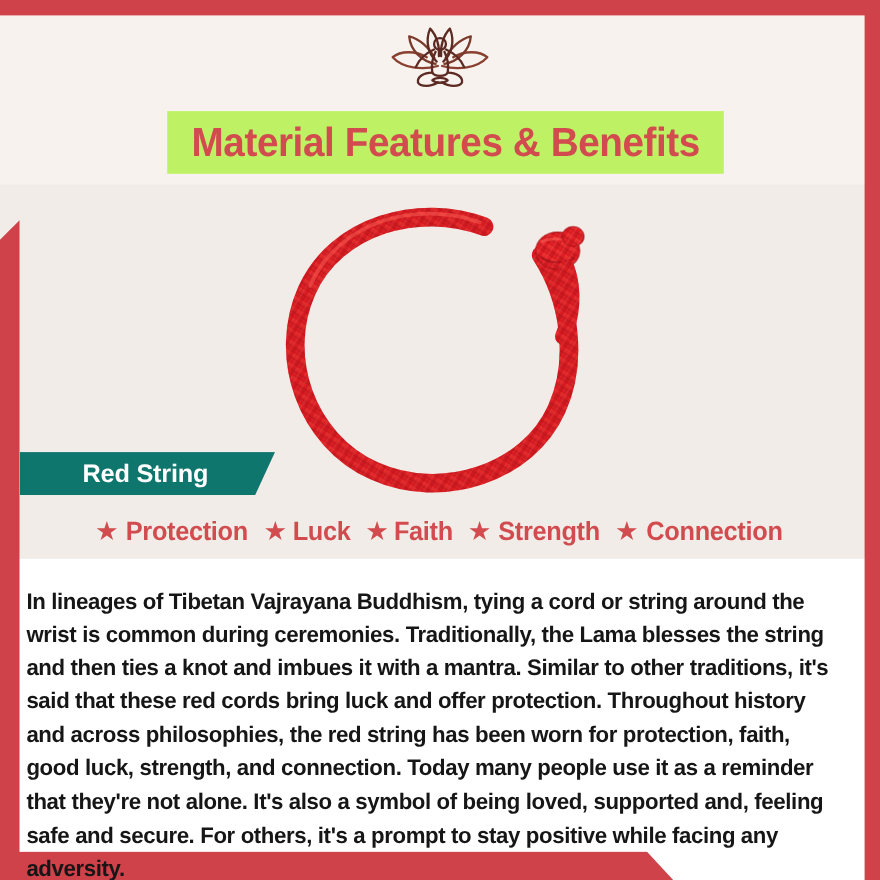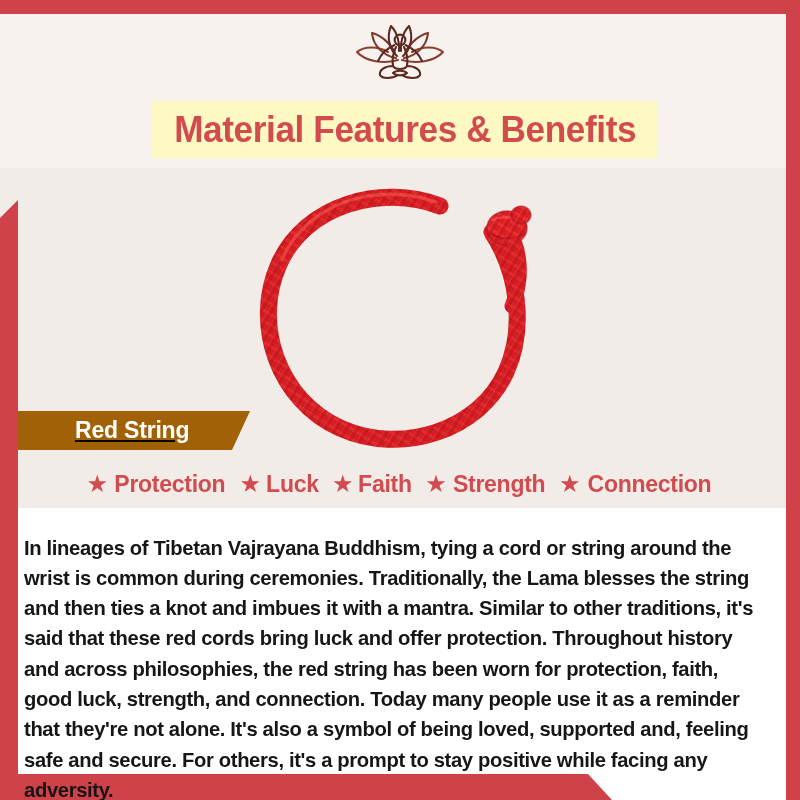--- a/index.html
+++ b/index.html
@@ -87,21 +87,21 @@
     letter-spacing: 2.4px;
     color: #3a2a25;
     font-weight: 400;
   }
 
   
   .title-box {
     position: absolute;
     left: 152px; top: 101px;
     width: 506px; height: 57px;
-    background: #fef9c3;
+    background: #bef264;
     display: flex;
     align-items: center;
     justify-content: center;
   }
   .title-text {
     font-size: 37px;
     font-weight: bold;
     color: #d24b4f;
     letter-spacing: -0.4px;
     white-space: nowrap;
@@ -113,25 +113,24 @@
     position: absolute;
     left: 230px; top: 160px;
     width: 340px; height: 305px;
   }
 
   
   .ribbon {
     position: absolute;
     left: 18px; top: 411px;
     width: 232px; height: 39px;
-    background: #a16207;
+    background: #0f766e;
     clip-path: polygon(0 0, 232px 0, 214px 39px, 0 39px);
     display: flex;
     align-items: center;
-    text-decoration: underline;
   }
   .ribbon-label {
     padding-left: 57px;
     font-size: 23px;
     font-weight: bold;
     color: #ffffff;
     letter-spacing: -0.2px;
   }
 
   

